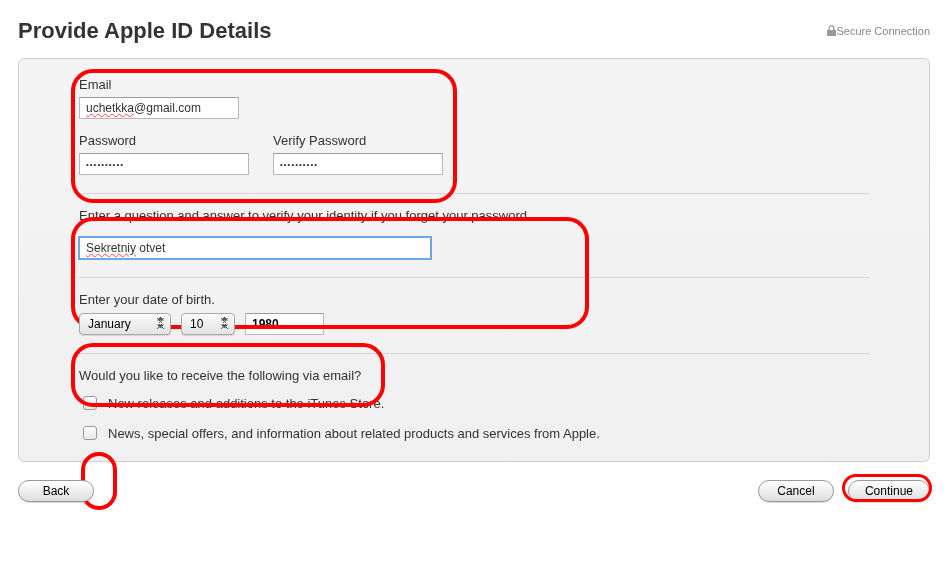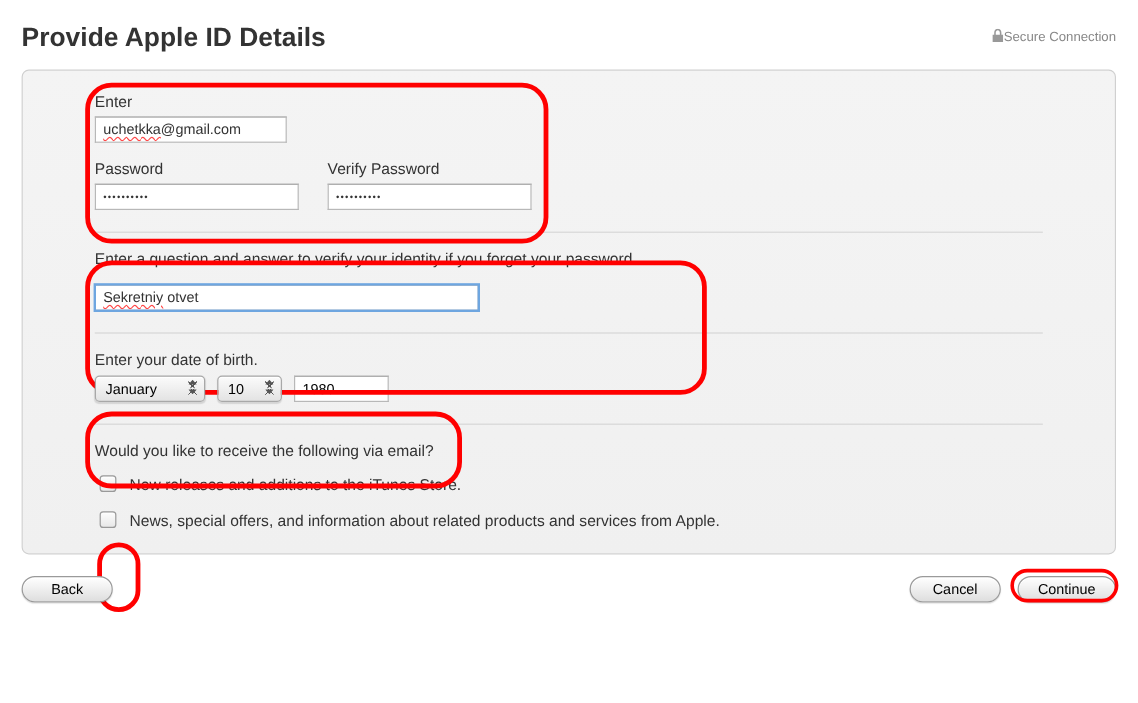--- a/index.html
+++ b/index.html
@@ -165,21 +165,21 @@
 
   <div class="panel" style="position:relative;">
 
     <div class="hl" style="left:52px; top:10px; width:386px; height:134px;"></div>
     <div class="hl" style="left:52px; top:158px; width:518px; height:112px;"></div>
     <div class="hl" style="left:52px; top:284px; width:314px; height:64px;"></div>
     <div class="hl" style="left:62px; top:393px; width:36px; height:58px;"></div>
 
     <div class="section">
       <div class="col" style="margin-top:4px;">
-        <div class="label">Enter</div>
+        <div class="label">Email</div>
         <div class="text-input" style="width:160px; display:flex; align-items:center;">
           <span style="font-size:12px;"><span class="underline-red">uchetkka</span>@gmail.com</span>
         </div>
       </div>
       <div class="row" style="margin-top:14px;">
         <div class="col">
           <div class="label">Password</div>
           <div class="text-input" style="width:170px; display:flex; align-items:center; font-size:8px; letter-spacing:1px;">
             <span>••••••••••</span>
           </div>
@@ -190,21 +190,21 @@
             <span>••••••••••</span>
           </div>
         </div>
       </div>
     </div>
 
     <div class="divider"></div>
 
     <div class="section">
       <div class="label">Enter a question and answer to verify your identity if you forget your password.</div>
-      <div class="text-input" style="width:320px; margin-top:14px; outline:2px solid #6ea6e0; outline-offset:-1px; display:flex; align-items:center;">
+      <div class="text-input" style="width:352px; margin-top:14px; outline:2px solid #6ea6e0; outline-offset:-1px; display:flex; align-items:center;">
         <span style="font-size:12px;"><span class="underline-red">Sekretniy</span> otvet</span>
       </div>
     </div>
 
     <div class="divider"></div>
 
     <div class="section">
       <div class="label">Enter your date of birth.</div>
       <div style="display:flex; gap:10px; margin-top:6px; align-items:center;">
         <div class="select-wrap">
@@ -220,21 +220,21 @@
         <div class="select-wrap">
           <select class="mac-select" style="width:54px;">
             <option>10</option>
           </select>
           <span class="select-caret">
             <svg width="7" height="12" viewBox="0 0 7 12">
                 <path fill="#555" d="M3.5 0 7 4H0zM3.5 12 0 8h7z"></path>
               </svg>
           </span>
         </div>
-        <input class="text-input" style="width: 79px;" value="1980">
+        <input class="text-input" style="width: 79px; font-weight: bold;" value="1980">
       </div>
     </div>
 
     <div class="divider"></div>
 
     <div class="section">
       <div class="label">Would you like to receive the following via email?</div>
       <div class="checkbox-row">
         <input type="checkbox" class="mac-checkbox" style="">
         <span>New releases and additions to the iTunes Store.</span>

